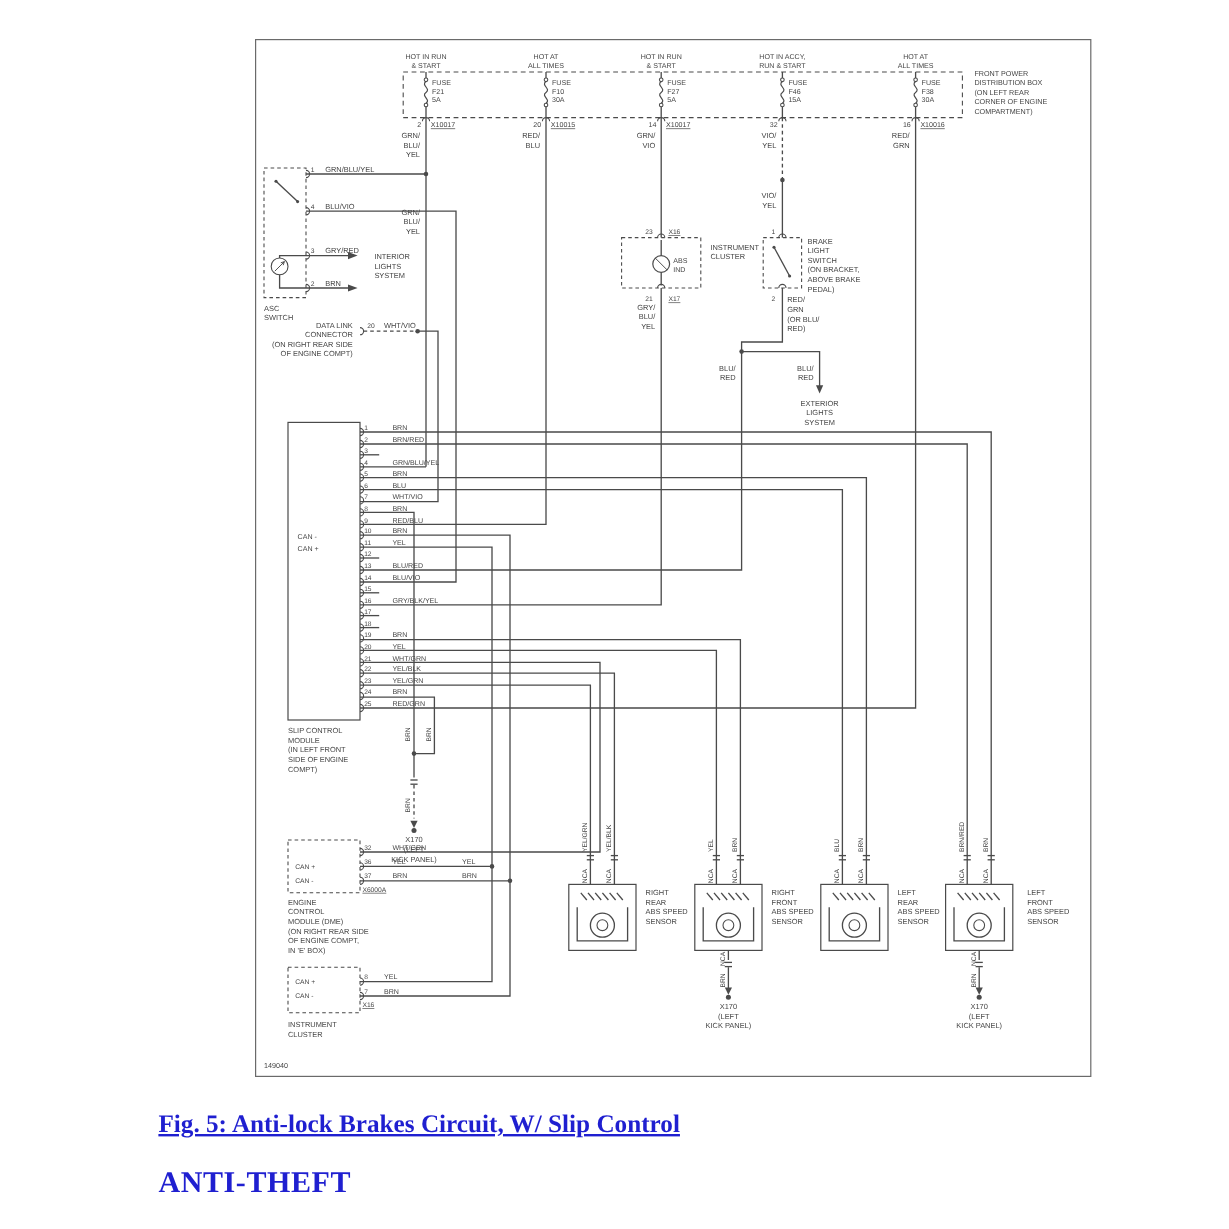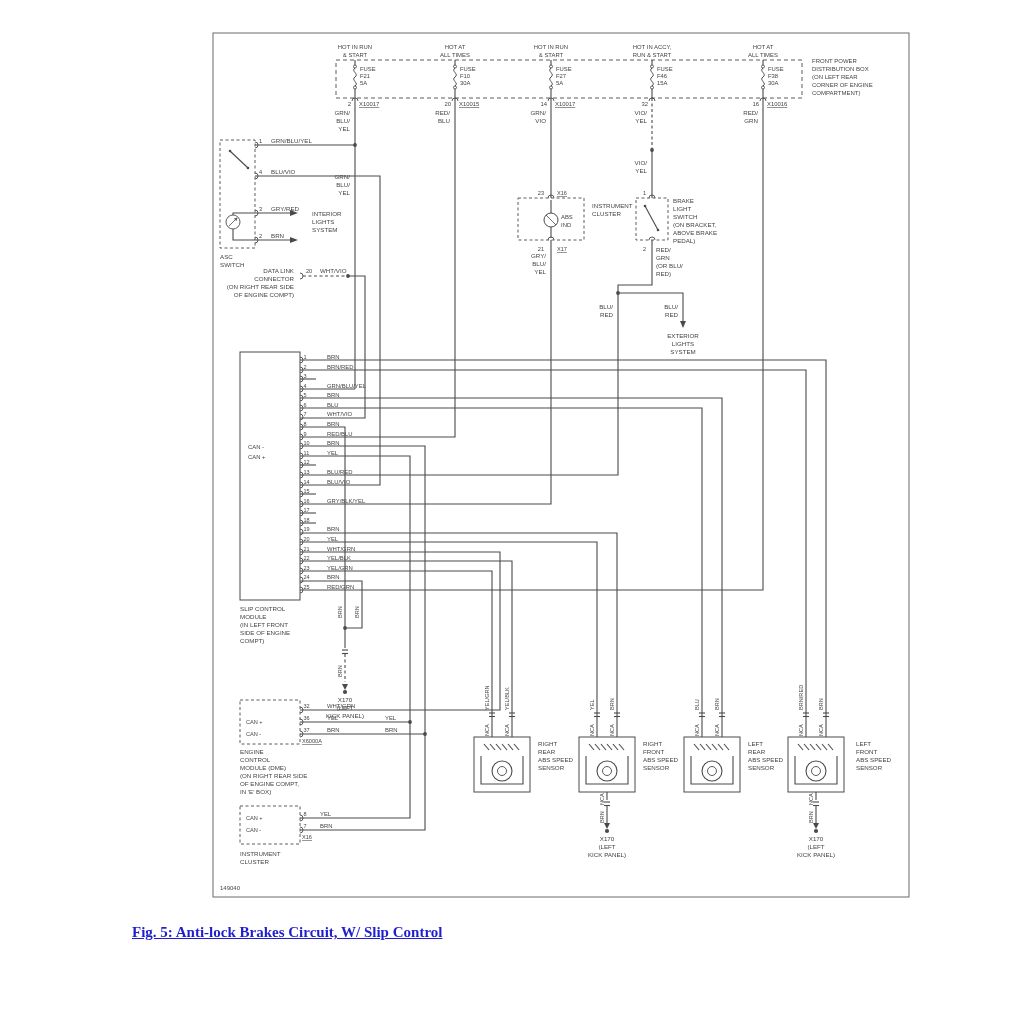--- a/index.html
+++ b/index.html
@@ -1,20 +1,20 @@
 <!DOCTYPE html>
 <html><head>
 <meta charset="utf-8">
 <style>
   html,body{margin:0;padding:0;background:#ffffff;width:1024px;height:1024px;overflow:hidden;}
   body{font-family:"Liberation Sans",sans-serif;position:relative;}
   #stage{position:absolute;left:0;top:0;width:1024px;height:1024px;}
   svg text{font-family:"Liberation Sans",sans-serif;letter-spacing:0;}
   .caption{position:absolute;left:132px;top:924px;font-family:"Liberation Serif",serif;
-           font-weight:bold;font-size:15px;text-decoration:underline;cursor:pointer;}
+           font-weight:bold;font-size:21px;text-decoration:underline;cursor:pointer;}
   .section-title{position:absolute;left:132px;top:972px;font-family:"Liberation Serif",serif;
            font-weight:bold;font-size:25px;letter-spacing:0.5px;}
 </style>
 </head>
 <body>
 
 <div id="stage">
   <svg id="diagram" width="1024" height="1024" viewBox="0 0 1024 1024">
       <g>
         <rect x="213" y="33" width="696" height="864" fill="none" stroke="#6a6a6a" stroke-width="1"></rect>
@@ -490,13 +490,14 @@
         <text x="856" y="762" font-size="6.2" fill="#454545" text-anchor="start">ABS SPEED</text>
         <text x="856" y="770" font-size="6.2" fill="#454545" text-anchor="start">SENSOR</text>
         <text x="813" y="805" font-size="5.6" fill="#454545" text-anchor="start" transform="rotate(-90 813 805)">NCA</text>
         <text x="813" y="823" font-size="5.6" fill="#454545" text-anchor="start" transform="rotate(-90 813 823)">BRN</text>
         <text x="816" y="841" font-size="6.2" fill="#454545" text-anchor="middle">X170</text>
         <text x="816" y="849" font-size="6.2" fill="#454545" text-anchor="middle">(LEFT</text>
         <text x="816" y="857" font-size="6.2" fill="#454545" text-anchor="middle">KICK PANEL)</text>
       </g>
     </svg>
   <a class="caption" style="color: rgb(31, 31, 208);">Fig. 5: Anti-lock Brakes Circuit, W/ Slip Control</a>
+  <div class="section-title" style="color: rgb(31, 31, 208);">ANTI-THEFT</div>
 </div>
 
 </body></html>

